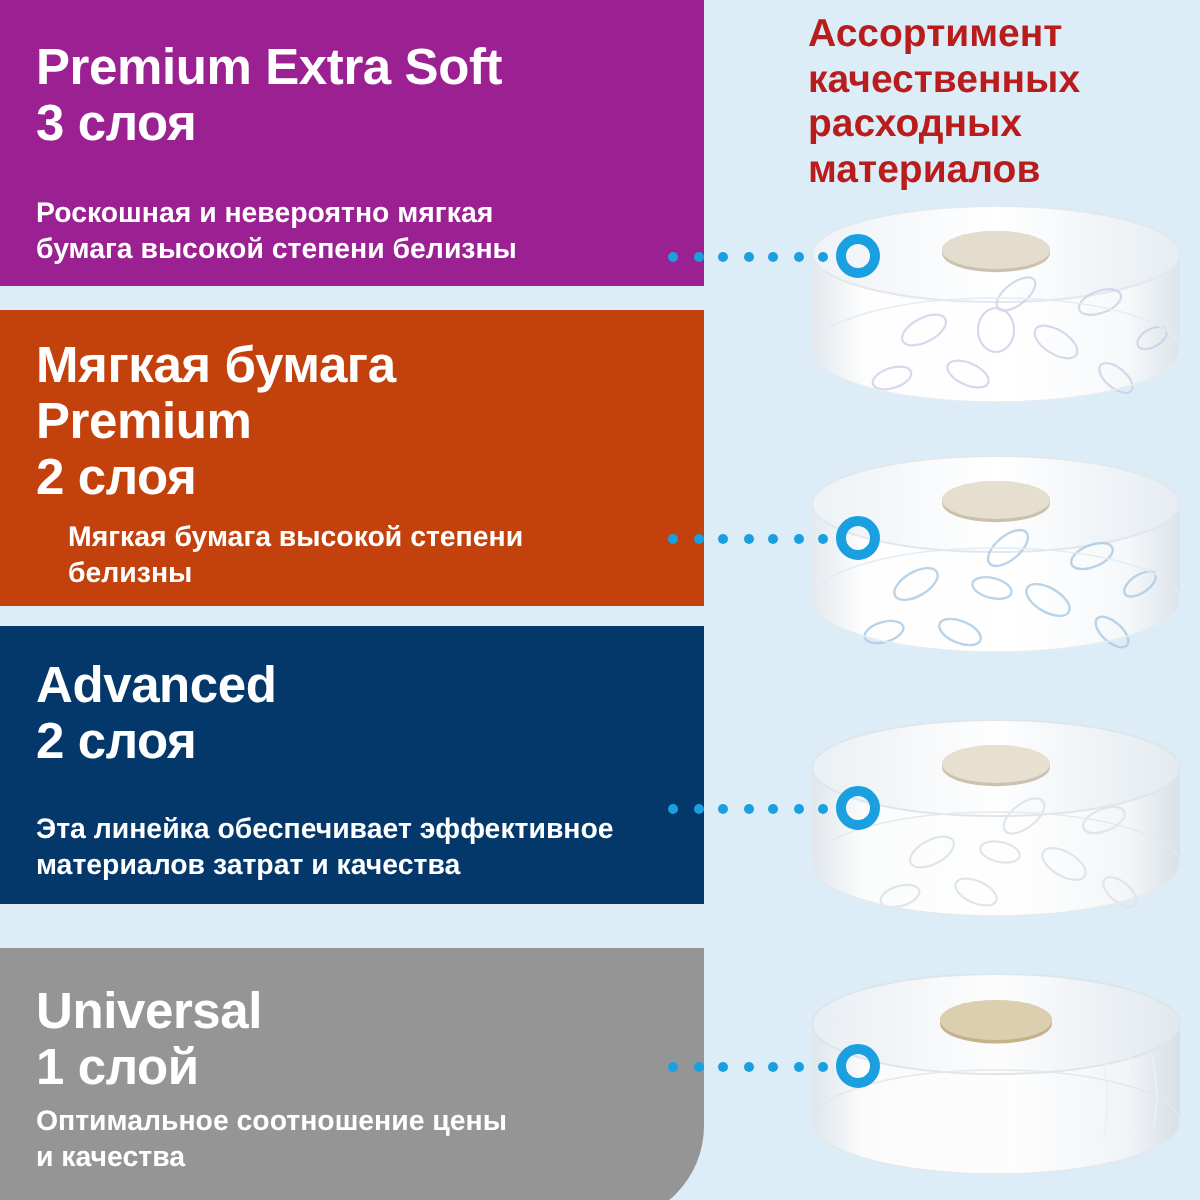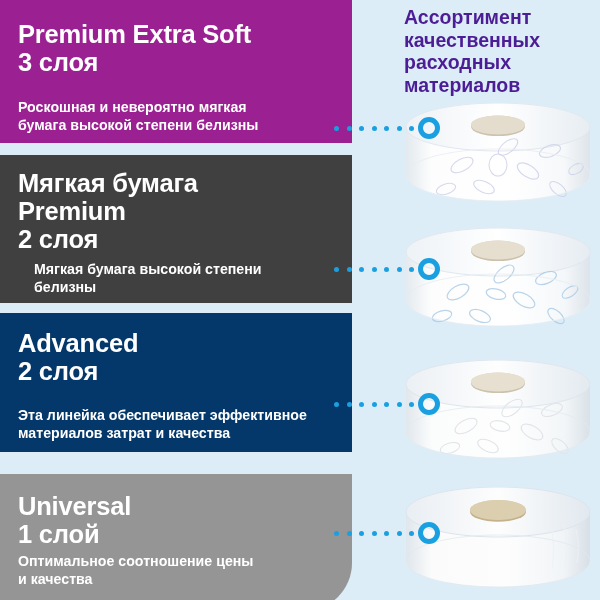--- a/index.html
+++ b/index.html
@@ -26,21 +26,21 @@
     position: absolute;
     left: 0;
     box-sizing: border-box;
     padding: 14px 18px 10px 18px;
     color: #ffffff;
     display: flex;
     flex-direction: column;
     justify-content: flex-start;
   }
   .panel-premium   { top: 0px;   height: 143px; width: 352px; background: #9b2091; padding-top: 20px; }
-  .panel-soft      { top: 155px; height: 148px; width: 352px; background: #404040; padding-top: 14px; }
+  .panel-soft      { top: 155px; height: 148px; width: 352px; background: #c2410c; padding-top: 14px; }
   .panel-advanced  { top: 313px; height: 139px; width: 352px; background: #04386a; padding-top: 16px; justify-content: space-between; }
   .panel-universal { top: 474px; height: 137px; width: 352px; background: #959595;
                      border-bottom-right-radius: 48px; padding-top: 18px; }
 
   .panel-title {
     font-weight: bold;
     line-height: 1.1;
     letter-spacing: -0.2px;
     white-space: pre-line;
     margin: 0;
@@ -62,21 +62,21 @@
   .panel-soft      .panel-desc { margin-top: 7px; margin-left: 16px; }
   .panel-advanced  .panel-desc { margin-top: 4px; }
   .panel-universal .panel-desc { margin-top: 4px; }
 
   
   .headline {
     position: absolute;
     left: 404px;
     top: 6px;
     width: 196px;
-    color: #4c1d95;
+    color: #b91c1c;
     font-size: 19.5px;
     font-weight: bold;
     line-height: 1.16;
     white-space: pre-line;
     z-index: 6;
   }
 
   
   .connector {
     position: absolute;

